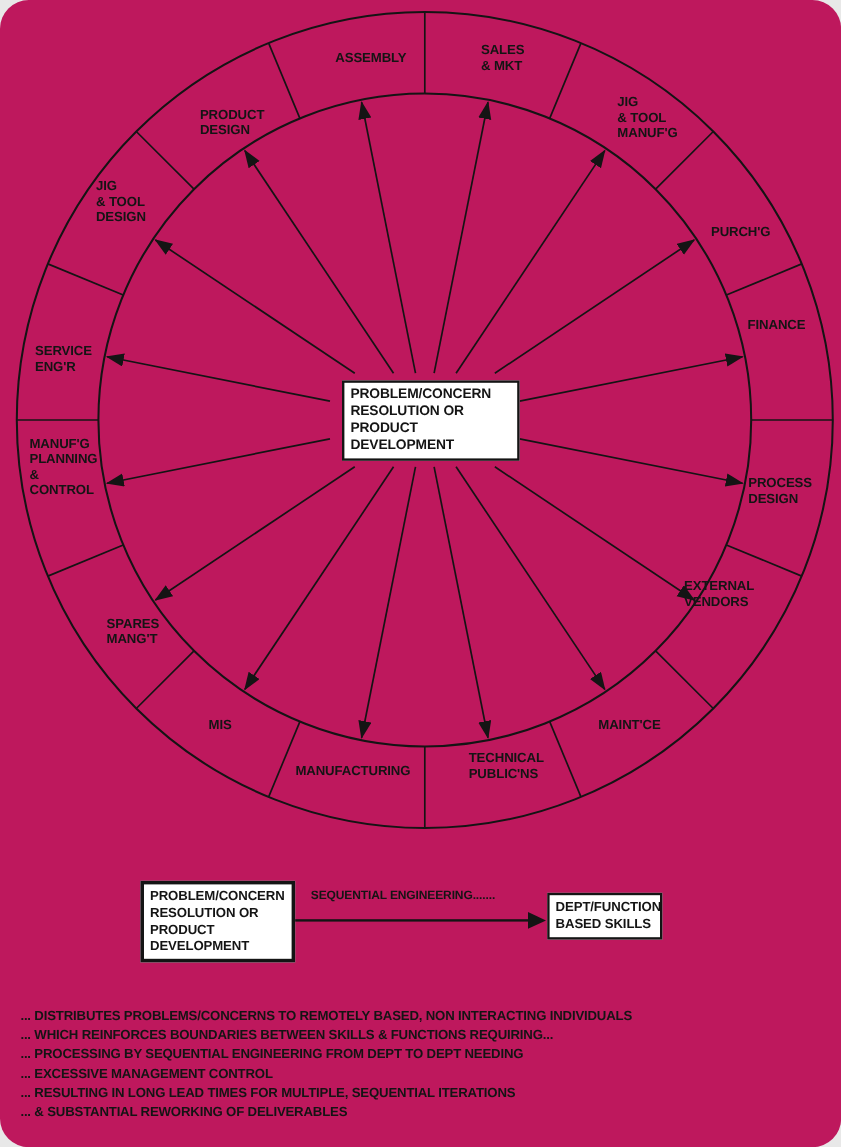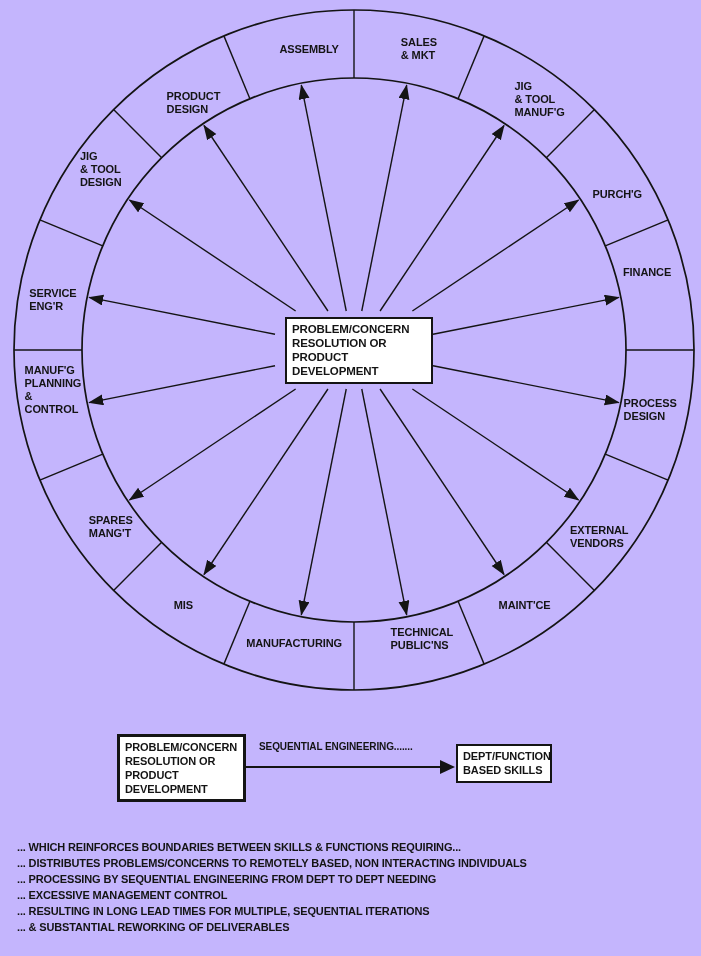--- a/index.html
+++ b/index.html
@@ -1,19 +1,19 @@
 <!DOCTYPE html>
 <html><head>
 <meta charset="utf-8">
 <style>
   html,body{margin:0;padding:0;background:#e8e8e8;}
   .page{
-    position:relative;width:701px;height:956px;background:#c4b5fd;
+    position:relative;width:701px;height:956px;background:#be185d;
     font-family:"Liberation Sans","DejaVu Sans",sans-serif;
-    color:#141414;overflow:hidden;margin:0 auto;
+    color:#141414;overflow:hidden;margin:0 auto;border-radius:24px;
   }
   .page *{box-sizing:border-box;}
   svg{position:absolute;left:0;top:0;}
   .wheel-label{
     position:absolute;transform:translate(-50%,-50%);
     font-size:11px;font-weight:700;line-height:13px;
     letter-spacing:-0.1px;white-space:pre;text-align:left;color:#141414;
   }
   .center-box{
     position:absolute;left:285px;top:317px;width:148px;height:67px;
@@ -100,21 +100,21 @@
   <div id="wheel-labels">
       <div class="wheel-label" style="left: 418.893px; top: 48.8989px;">SALES
 &amp; MKT</div>
       <div class="wheel-label" style="left: 539.56px; top: 98.7388px;">JIG
 &amp; TOOL
 MANUF'G</div>
       <div class="wheel-label" style="left: 617.261px; top: 194.44px;">PURCH'G</div>
       <div class="wheel-label" style="left: 647.101px; top: 272.107px;">FINANCE</div>
       <div class="wheel-label" style="left: 650.101px; top: 409.893px;">PROCESS
 DESIGN</div>
-      <div class="wheel-label" style="left: 599.261px; top: 537px;">EXTERNAL
+      <div class="wheel-label" style="left: 599.261px; top: 496px;">EXTERNAL
 VENDORS</div>
       <div class="wheel-label" style="left: 524.56px; top: 605.261px;">MAINT'CE</div>
       <div class="wheel-label" style="left: 421.893px; top: 639.101px;">TECHNICAL
 PUBLIC'NS</div>
       <div class="wheel-label" style="left: 294.107px; top: 643.101px;">MANUFACTURING</div>
       <div class="wheel-label" style="left: 183.44px; top: 605.261px;">MIS</div>
       <div class="wheel-label" style="left: 110.739px; top: 526.56px;">SPARES
 MANG'T</div>
       <div class="wheel-label" style="left: 52.8989px; top: 389.893px;">MANUF'G
 PLANNING
@@ -141,21 +141,21 @@
 PRODUCT
 DEVELOPMENT</div>
     <div class="flow-arrow-label">SEQUENTIAL ENGINEERING.......</div>
     <div class="flow-line"></div>
     <div class="flow-head"></div>
     <div class="flow-box dst">DEPT/FUNCTION
 BASED SKILLS</div>
   </div>
 
   <ul class="bullets" id="bullet-list">
+      <li>... DISTRIBUTES PROBLEMS/CONCERNS TO REMOTELY BASED, NON INTERACTING INDIVIDUALS</li>
       <li>... WHICH REINFORCES BOUNDARIES BETWEEN SKILLS &amp; FUNCTIONS REQUIRING...</li>
-      <li>... DISTRIBUTES PROBLEMS/CONCERNS TO REMOTELY BASED, NON INTERACTING INDIVIDUALS</li>
       <li>... PROCESSING BY SEQUENTIAL ENGINEERING FROM DEPT TO DEPT NEEDING</li>
       <li>... EXCESSIVE MANAGEMENT CONTROL</li>
       <li>... RESULTING IN LONG LEAD TIMES FOR MULTIPLE, SEQUENTIAL ITERATIONS</li>
       <li>... &amp; SUBSTANTIAL REWORKING OF DELIVERABLES</li>
     </ul>
 
 </div>
 
 </body></html>

